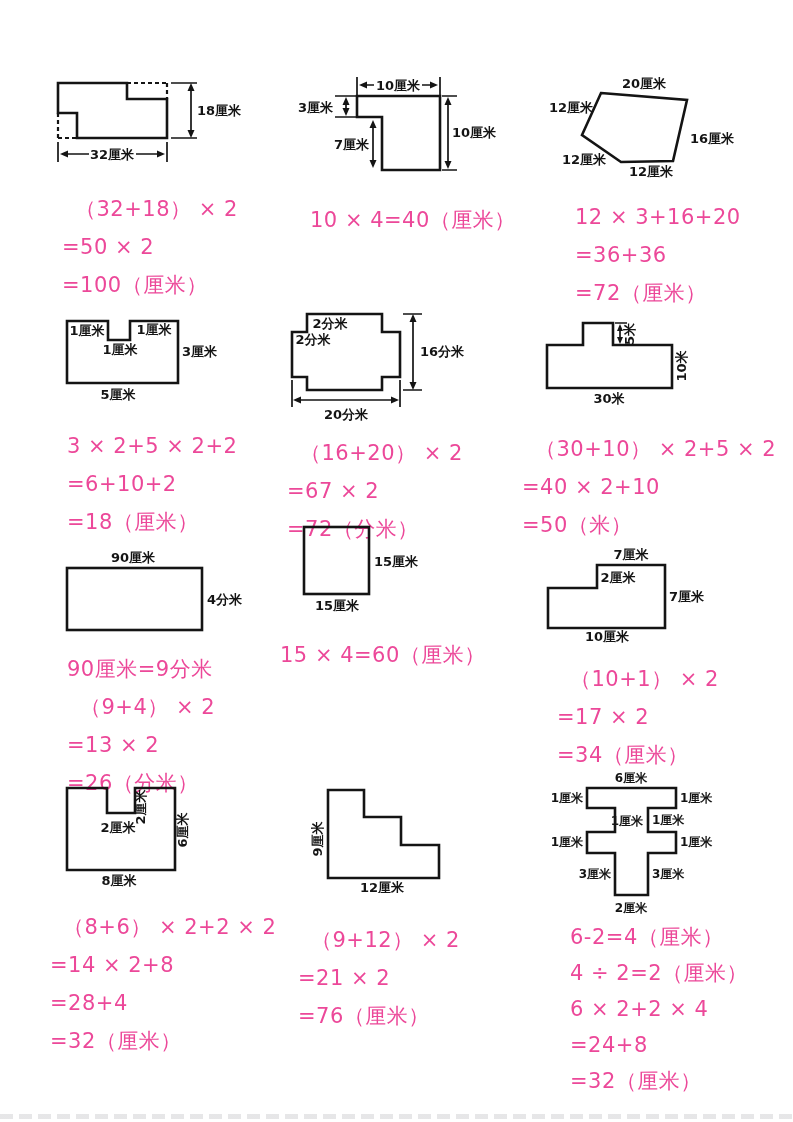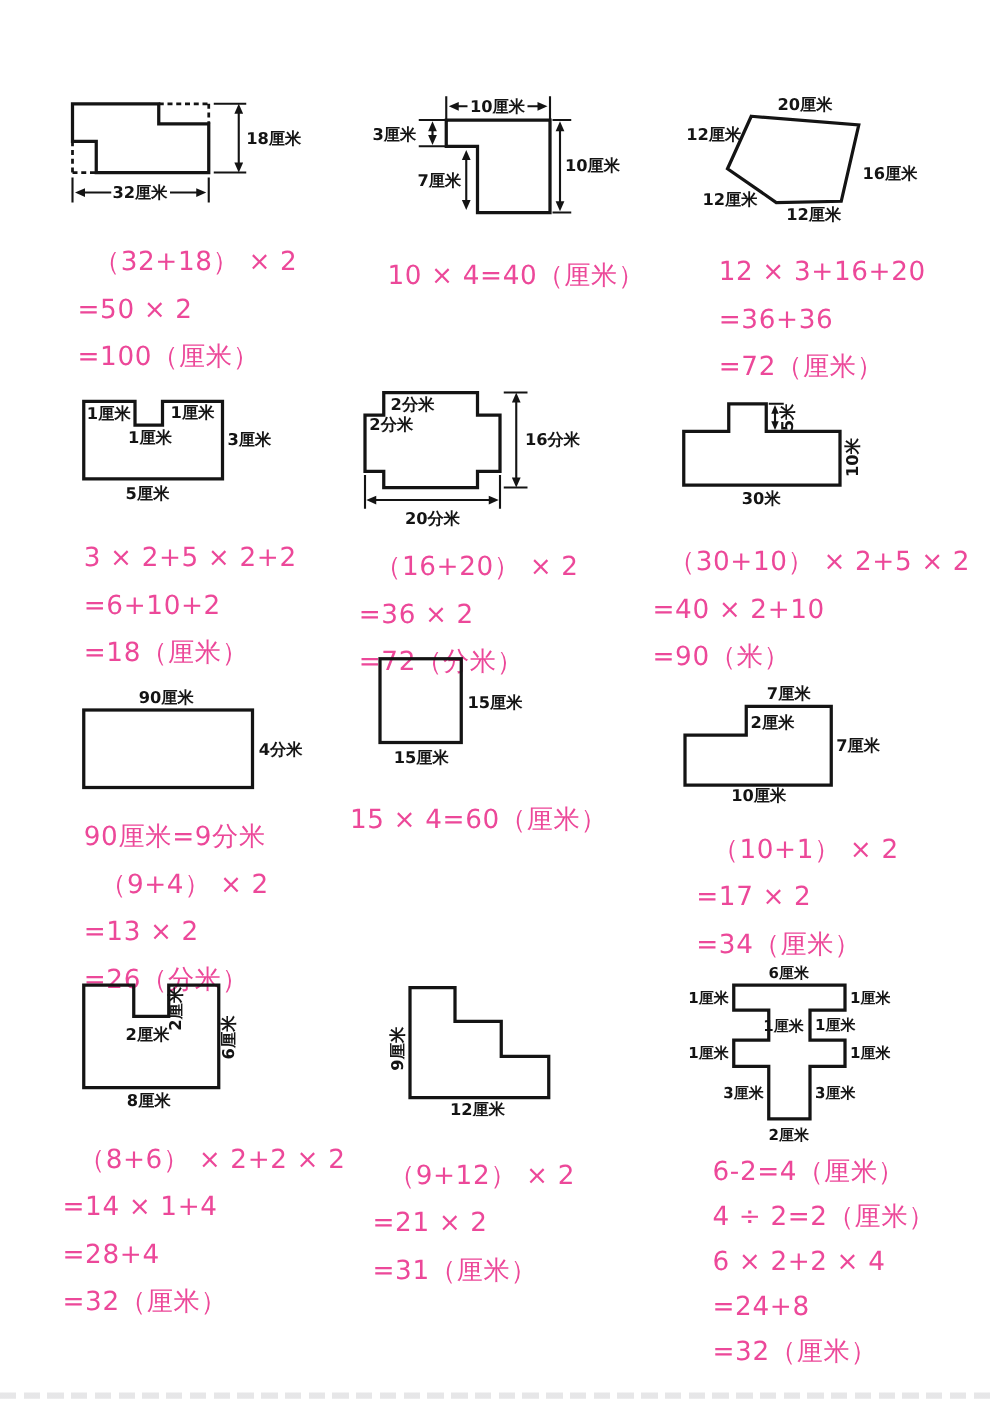--- a/index.html
+++ b/index.html
@@ -131,41 +131,41 @@
     <text class="lbl" x="150" y="56" text-anchor="start">16分米</text>
     <g>
       <path class="dim" d="M22,80 V107 M130,80 V107 M30,100 H122"></path>
       <polygon class="ah" points="23,100 31,96.5 31,103.5"></polygon>
       <polygon class="ah" points="129,100 121,96.5 121,103.5"></polygon>
     </g>
     <text class="lbl" x="76" y="119" text-anchor="middle">20分米</text>
   </svg>
   <div class="sol" style="padding-left:17px;margin-top:12px">
     <div class="ln ind">（16+20） × 2</div>
-    <div class="ln">=36 × 2</div>
+    <div class="ln">=67 × 2</div>
     <div class="ln">=72（分米）</div>
   </div>
 </div>
 
 <div class="cell" style="left:520px;top:300px;width:273px">
   <svg width="265" height="112" viewBox="0 0 265 112">
     <path class="shape" d="M27,45 H63 V23 H93 V45 H152 V88 H27 Z"></path>
     <g>
       <path class="dim" d="M95,23 H107 M100,30 V38"></path>
       <polygon class="ah" points="100,24 97,31 103,31"></polygon>
       <polygon class="ah" points="100,44 97,37 103,37"></polygon>
     </g>
     <text class="lbl" transform="rotate(-90 114 34)" x="114" y="34" text-anchor="middle">5米</text>
     <text class="lbl" transform="rotate(-90 166 66)" x="166" y="66" text-anchor="middle">10米</text>
     <text class="lbl" x="89" y="103" text-anchor="middle">30米</text>
   </svg>
   <div class="sol" style="padding-left:2px;margin-top:18px">
     <div class="ln ind">（30+10） × 2+5 × 2</div>
     <div class="ln">=40 × 2+10</div>
-    <div class="ln">=90（米）</div>
+    <div class="ln">=50（米）</div>
   </div>
 </div>
 
 <div class="cell" style="left:45px;top:535px;width:245px">
   <svg width="240" height="103" viewBox="0 0 240 103">
     <rect class="shape" x="22" y="33" width="135" height="62"></rect>
     <text class="lbl" x="88" y="27" text-anchor="middle">90厘米</text>
     <text class="lbl" x="162" y="69" text-anchor="start">4分米</text>
   </svg>
   <div class="sol" style="padding-left:22px;margin-top:12px">
@@ -205,36 +205,36 @@
 <div class="cell" style="left:45px;top:770px;width:245px">
   <svg width="240" height="122" viewBox="0 0 240 122">
     <path class="shape" d="M22,18 H62 V43 H90 V18 H130 V100 H22 Z"></path>
     <text class="lbl" transform="rotate(-90 100 37)" x="100" y="37" text-anchor="middle">2厘米</text>
     <text class="lbl" x="73" y="62" text-anchor="middle">2厘米</text>
     <text class="lbl" transform="rotate(-90 142 60)" x="142" y="60" text-anchor="middle">6厘米</text>
     <text class="lbl" x="74" y="115" text-anchor="middle">8厘米</text>
   </svg>
   <div class="sol" style="padding-left:5px;margin-top:16px">
     <div class="ln ind">（8+6） × 2+2 × 2</div>
-    <div class="ln">=14 × 1+4</div>
+    <div class="ln">=14 × 2+8</div>
     <div class="ln">=28+4</div>
     <div class="ln">=32（厘米）</div>
   </div>
 </div>
 
 <div class="cell" style="left:285px;top:775px;width:225px">
   <svg width="220" height="118" viewBox="0 0 220 118">
     <path class="shape" d="M43,15 H79 V42 H116 V70 H154 V103 H43 Z"></path>
     <text class="lbl" transform="rotate(-90 37 64)" x="37" y="64" text-anchor="middle">9厘米</text>
     <text class="lbl" x="97" y="117" text-anchor="middle">12厘米</text>
   </svg>
   <div class="sol" style="padding-left:13px;margin-top:28px">
     <div class="ln ind">（9+12） × 2</div>
     <div class="ln">=21 × 2</div>
-    <div class="ln">=31（厘米）</div>
+    <div class="ln">=76（厘米）</div>
   </div>
 </div>
 
 <div class="cell" style="left:530px;top:765px;width:263px">
   <svg width="263" height="152" viewBox="0 0 263 152">
     <path class="shape" d="M57,23 H146 V43 H118 V67 H146 V88 H118 V130 H85 V88 H57 V67 H85 V43 H57 Z"></path>
     <text class="lbl12" x="101" y="17" text-anchor="middle">6厘米</text>
     <text class="lbl12" x="53" y="37" text-anchor="end">1厘米</text>
     <text class="lbl12" x="150" y="37" text-anchor="start">1厘米</text>
     <text class="lbl12" x="113" y="60" text-anchor="end">1厘米</text>

